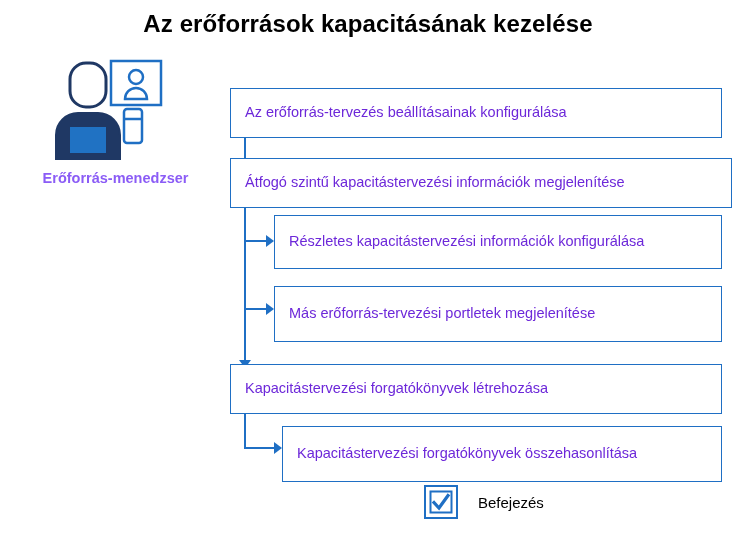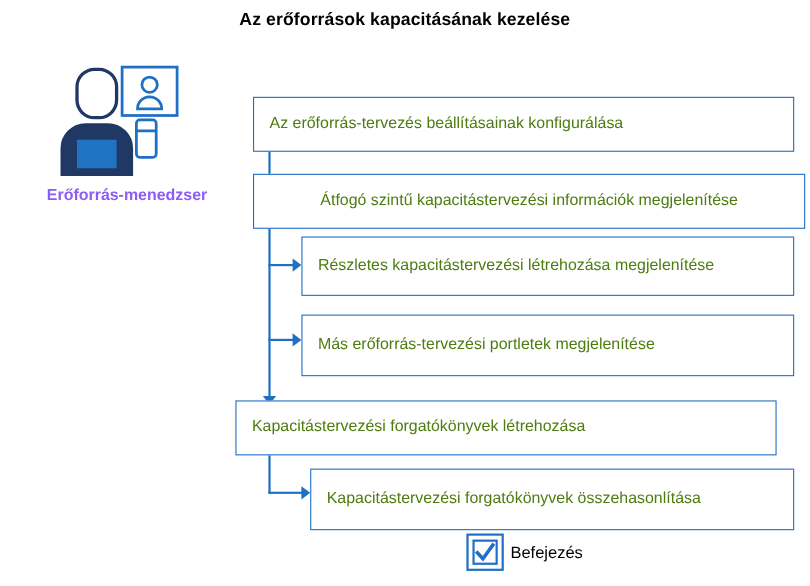--- a/index.html
+++ b/index.html
@@ -19,21 +19,21 @@
     position: relative;
     width: 736px;
     height: 533px;
   }
   .title {
     position: absolute;
     left: 0;
     top: 10px;
     width: 736px;
     text-align: center;
-    font-size: 16px;
+    font-size: 24px;
     font-weight: bold;
     color: #000000;
     letter-spacing: 0.1px;
   }
 
   
   .actor {
     position: absolute;
     left: 28px;
     top: 55px;
@@ -86,31 +86,31 @@
   .box {
     position: absolute;
     box-sizing: border-box;
     border: 1.5px solid #1f6fc4;
     background: #ffffff;
     display: flex;
     align-items: center;
     padding: 6px 14px;
     font-size: 14.5px;
     line-height: 1.35;
-    color: #4d7c0f;
+    color: #6d28d9;
   }
 
   
   .end-node {
     position: absolute;
     left: 424px;
     top: 485px;
     display: flex;
     align-items: center;
-    gap: 6px;
+    gap: 20px;
   }
   .end-icon {
     width: 34px;
     height: 34px;
     box-sizing: border-box;
     border: 2px solid #1f6fc4;
     background: #ffffff;
     display: flex;
     align-items: center;
     justify-content: center;
@@ -161,33 +161,33 @@
   <div class="arrow-right" style="left:266px; top:303px;"></div>
 
   <div class="line vline" style="left:244px; top:413px; height:36px;"></div>
   <div class="line hline" style="left:244px; top:447px; width:32px;"></div>
   <div class="arrow-right" style="left:274px; top:442px;"></div>
 
   <div class="box" style="left:230px; top:88px; width:492px; height:50px;">
     <span>Az erőforrás-tervezés beállításainak konfigurálása</span>
   </div>
 
-  <div class="box" style="left:230px; top:158px; width:502px; height:50px;justify-content:center;">
+  <div class="box" style="left:230px; top:158px; width:502px; height:50px;">
     <span>Átfogó szintű kapacitástervezési információk megjelenítése</span>
   </div>
 
   <div class="box" style="left:274px; top:215px; width:448px; height:54px;">
-    <span>Részletes kapacitástervezési létrehozása megjelenítése</span>
+    <span>Részletes kapacitástervezési információk konfigurálása</span>
   </div>
 
   <div class="box" style="left:274px; top:286px; width:448px; height:56px;">
     <span>Más erőforrás-tervezési portletek megjelenítése</span>
   </div>
 
-  <div class="box" style="left:214px; top:364px; width:492px; height:50px;">
+  <div class="box" style="left:230px; top:364px; width:492px; height:50px;">
     <span>Kapacitástervezési forgatókönyvek létrehozása</span>
   </div>
 
   <div class="box" style="left:282px; top:426px; width:440px; height:56px;">
     <span>Kapacitástervezési forgatókönyvek összehasonlítása</span>
   </div>
 
   <div class="end-node">
     <div class="end-icon">
       <svg width="24" height="24" viewBox="0 0 24 24" xmlns="http://www.w3.org/2000/svg">

